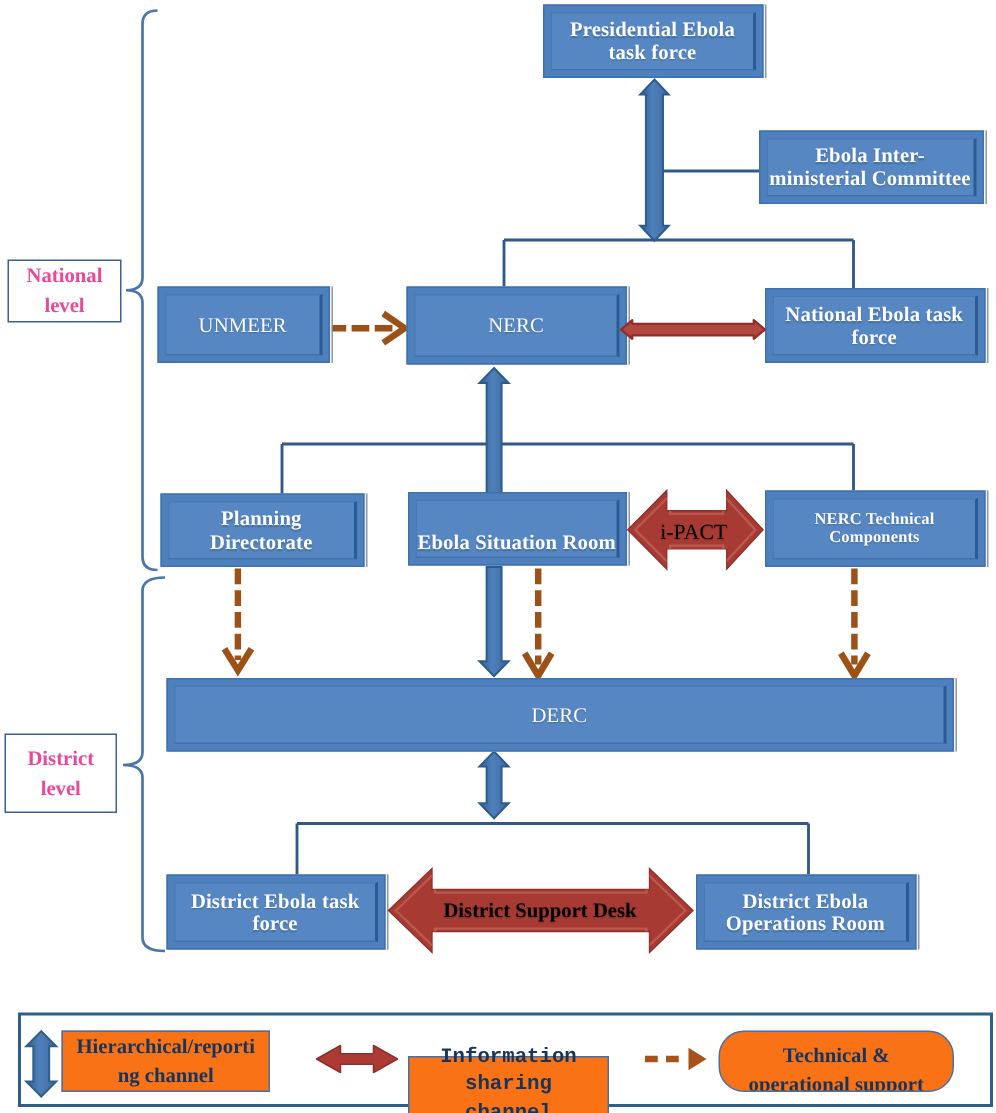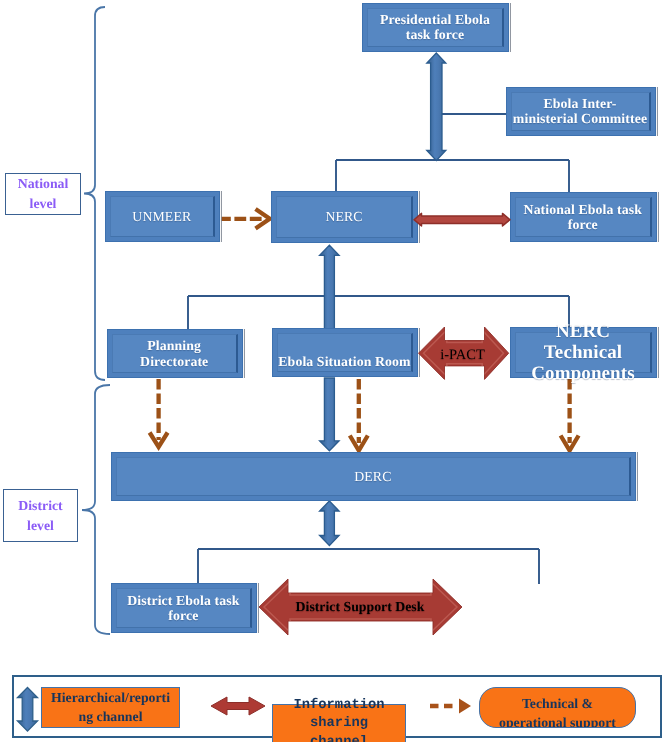--- a/index.html
+++ b/index.html
@@ -20,21 +20,21 @@
         border-top:1px solid #4a7ab4;border-left:1px solid #4a7ab4;
         border-right:2px solid #2c5a92;border-bottom:1px solid #4272ab;
         background:#5687c2;
         display:flex;align-items:center;justify-content:center;}
   .ntext{color:#ffffff;line-height:1.12;text-align:center;will-change:opacity;opacity:.999;
          text-shadow:0 1px 1px rgba(25,50,85,.30);letter-spacing:.1px;}
   .ntext.b{font-weight:bold;}
   .lbl{position:absolute;box-sizing:border-box;background:#fff;
        border:1.5px solid #3a6192;display:flex;align-items:center;
        justify-content:center;}
-  .lbltext{color:#8b5cf6;font-weight:bold;line-height:1.45;text-align:center;will-change:opacity;opacity:.999;}
+  .lbltext{color:#ec4899;font-weight:bold;line-height:1.45;text-align:center;will-change:opacity;opacity:.999;}
   .lg{position:absolute;box-sizing:border-box;background:#f97316;
       border:1.3px solid #4472a8;display:flex;align-items:center;
       justify-content:center;}
   .lgtext{color:#17365d;font-weight:bold;line-height:1.35;text-align:center;display:block;will-change:opacity;opacity:.999;}
   .atext{position:absolute;color:#000000;text-align:center;will-change:opacity;opacity:.999;
          text-shadow:0 1px 1px rgba(70,15,15,.35);}
   .atext.b{font-weight:bold;}
 </style>
 </head>
 <body>
@@ -149,36 +149,41 @@
 </div>
 
 <div class="node" style="left:271.8px;top:328.3px;width:146.4px;height:49.1px;">
   <div class="bev">
         <span class="ntext b" style="font-size:13.8px;margin-top:18px;">Ebola Situation Room</span>
       </div>
 </div>
 
 <div class="node" style="left:510px;top:327.2px;width:147px;height:50.6px;">
   <div class="bev">
-        <span class="ntext b" style="font-size:19px;">NERC Technical Components</span>
+        <span class="ntext b" style="font-size:11px;">NERC Technical Components</span>
       </div>
 </div>
 
 <div class="node" style="left:110.9px;top:452.3px;width:525px;height:48.5px;">
   <div class="bev">
         <span class="ntext" style="font-size:13.8px;">DERC</span>
       </div>
 </div>
 
 <div class="node" style="left:110.9px;top:583.4px;width:146px;height:49.3px;">
   <div class="bev">
         <span class="ntext b" style="font-size:13.8px;">District Ebola task force</span>
       </div>
 </div>
 
+<div class="node" style="left:463.9px;top:583px;width:147px;height:50px;">
+  <div class="bev">
+        <span class="ntext b" style="font-size:13.8px;">District Ebola Operations Room</span>
+      </div>
+</div>
 
 <svg id="redlayer" width="664" height="742" viewBox="0 0 664 742" style="position:absolute;left:0;top:0;pointer-events:none;">
   <defs>
     <linearGradient id="redarrow2" x1="0" y1="0" x2="0" y2="1">
       <stop offset="0%" stop-color="#a63a33"></stop>
       <stop offset="28%" stop-color="#b24740"></stop>
       <stop offset="62%" stop-color="#ab3e37"></stop>
       <stop offset="100%" stop-color="#94302a"></stop>
     </linearGradient>
   </defs>

